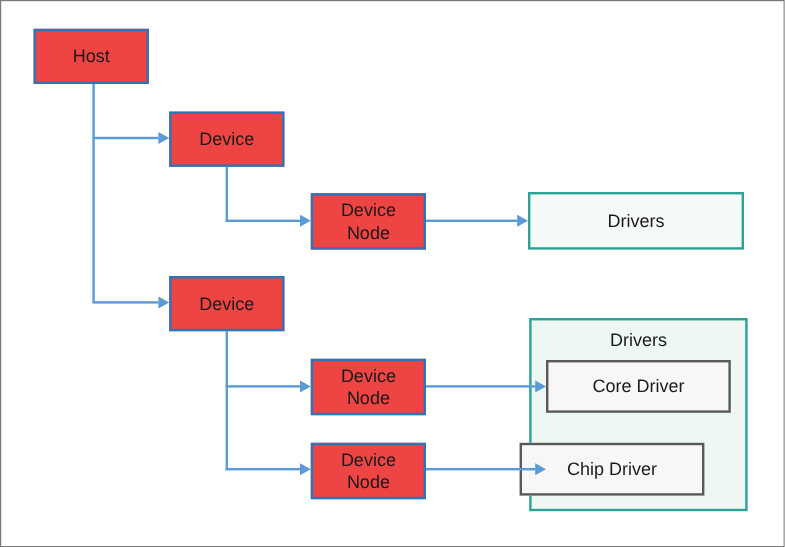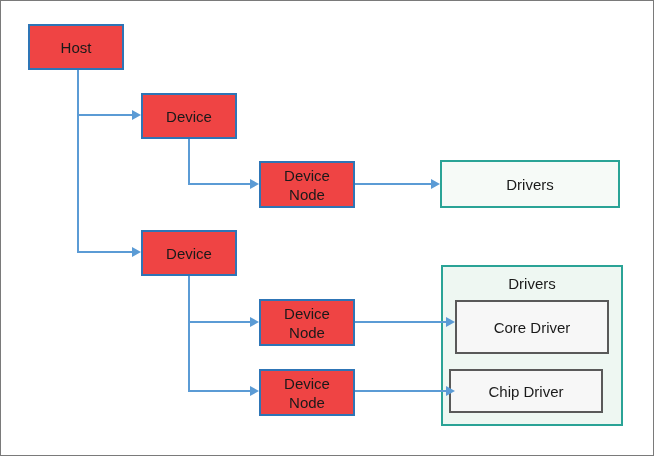--- a/index.html
+++ b/index.html
@@ -101,25 +101,25 @@
   </div>
 
   <div class="node teal-box" style="left:439px; top:159px; width:180px; height:48px;">
     <span>Drivers</span>
   </div>
 
   <div class="teal-group" style="left:440px; top:264px; width:182px; height:161px;">
     <div class="group-title">Drivers</div>
   </div>
 
-  <div class="node gray-node" style="left:454px; top:299px; width:154px; height:54px;">
+  <div class="node gray-node" style="left:454px; top:299px; width:154px; height:44px;">
     <span>Core Driver</span>
   </div>
 
-  <div class="node gray-node" style="left:448px; top:368px; width:154px; height:44px;">
+  <div class="node gray-node" style="left:432px; top:368px; width:154px; height:44px;">
     <span>Chip Driver</span>
   </div>
 
   <div class="line" style="left:76px; top:69px; width:2px; height:182px;"></div>
 
   <div class="line" style="left:76px; top:113px; width:55px; height:2px;"></div>
   <div class="arrow-right" style="left:131px; top:109px;"></div>
 
   <div class="line" style="left:76px; top:250px; width:55px; height:2px;"></div>
   <div class="arrow-right" style="left:131px; top:246px;"></div>

